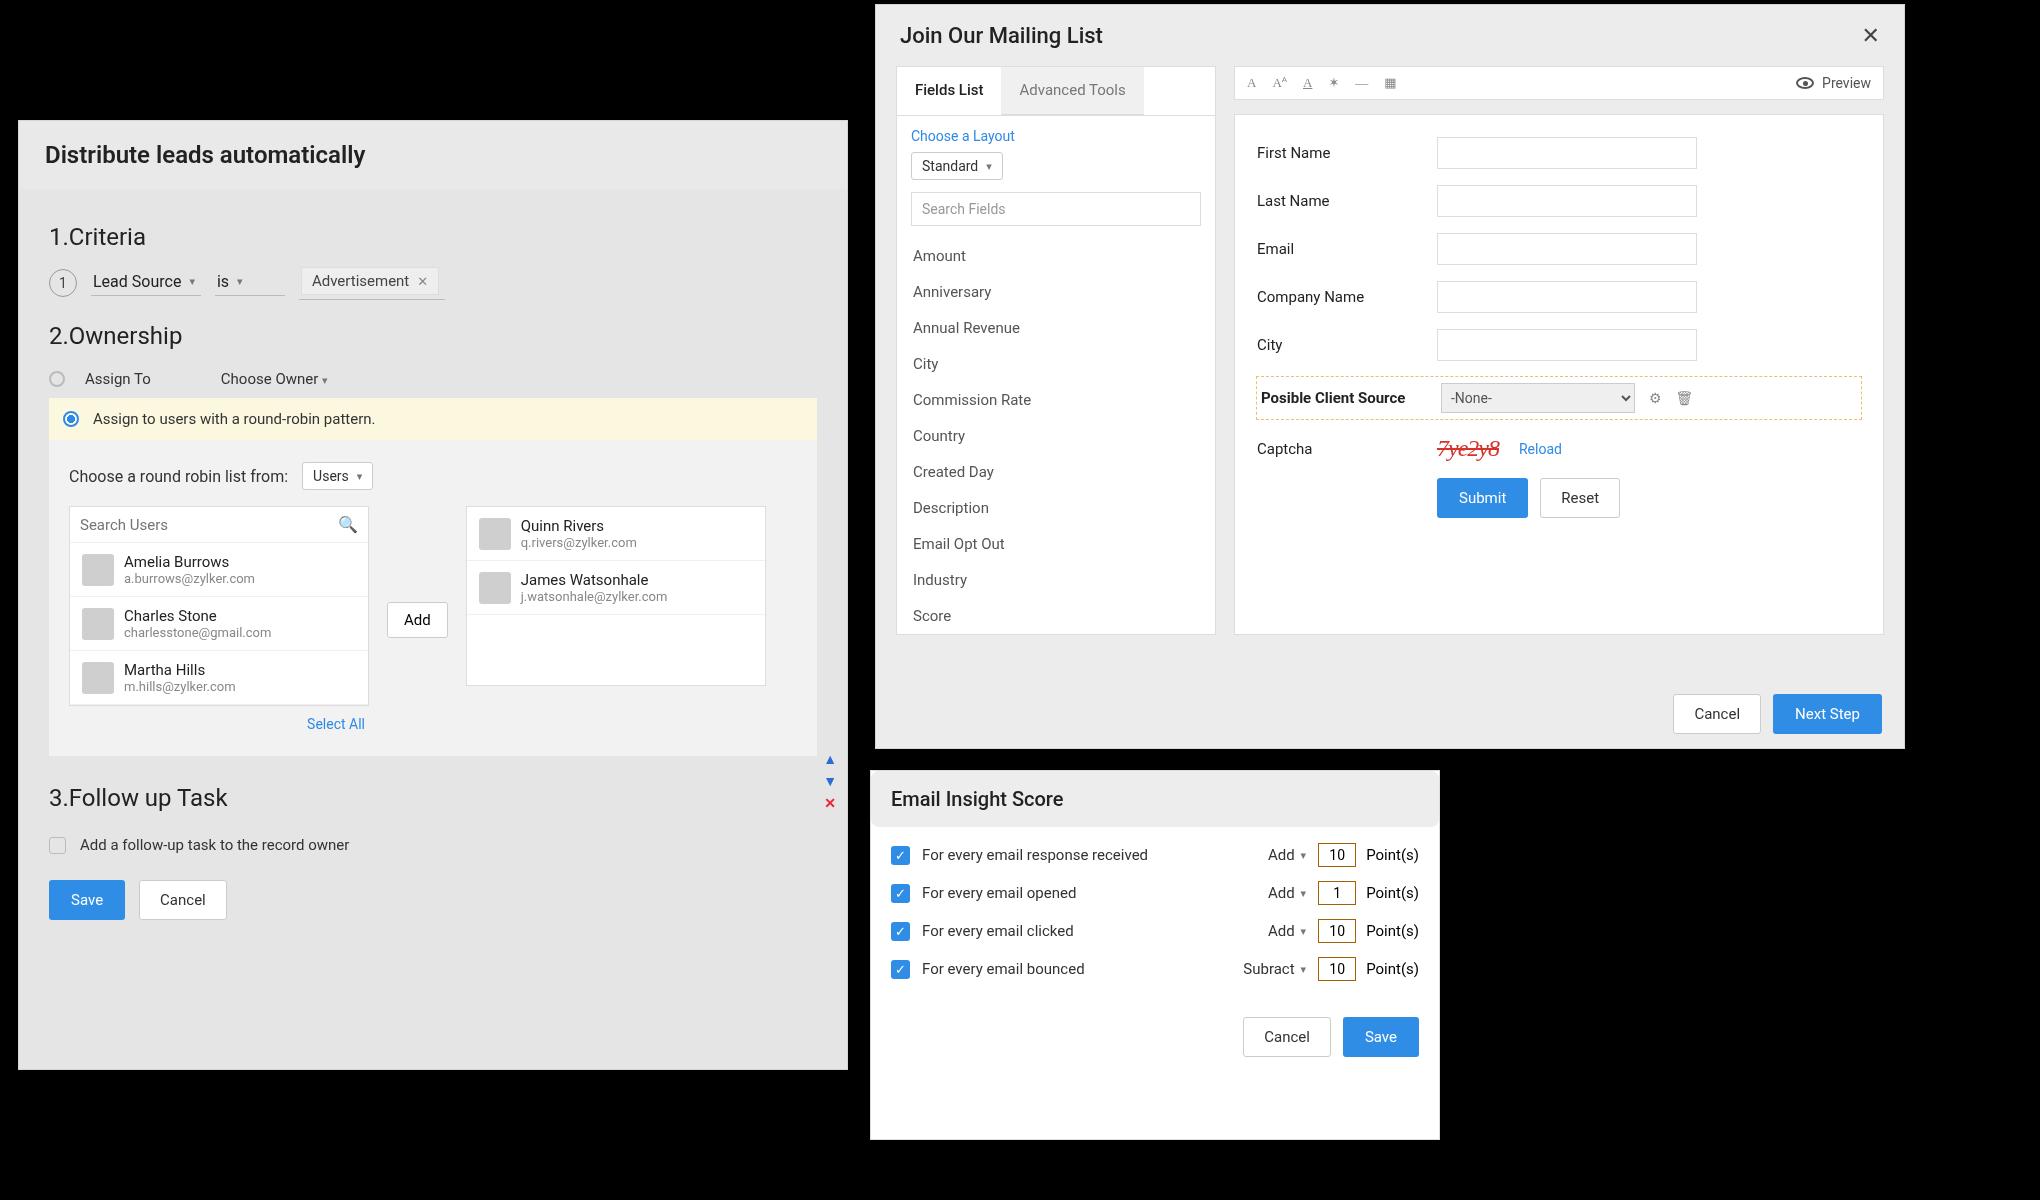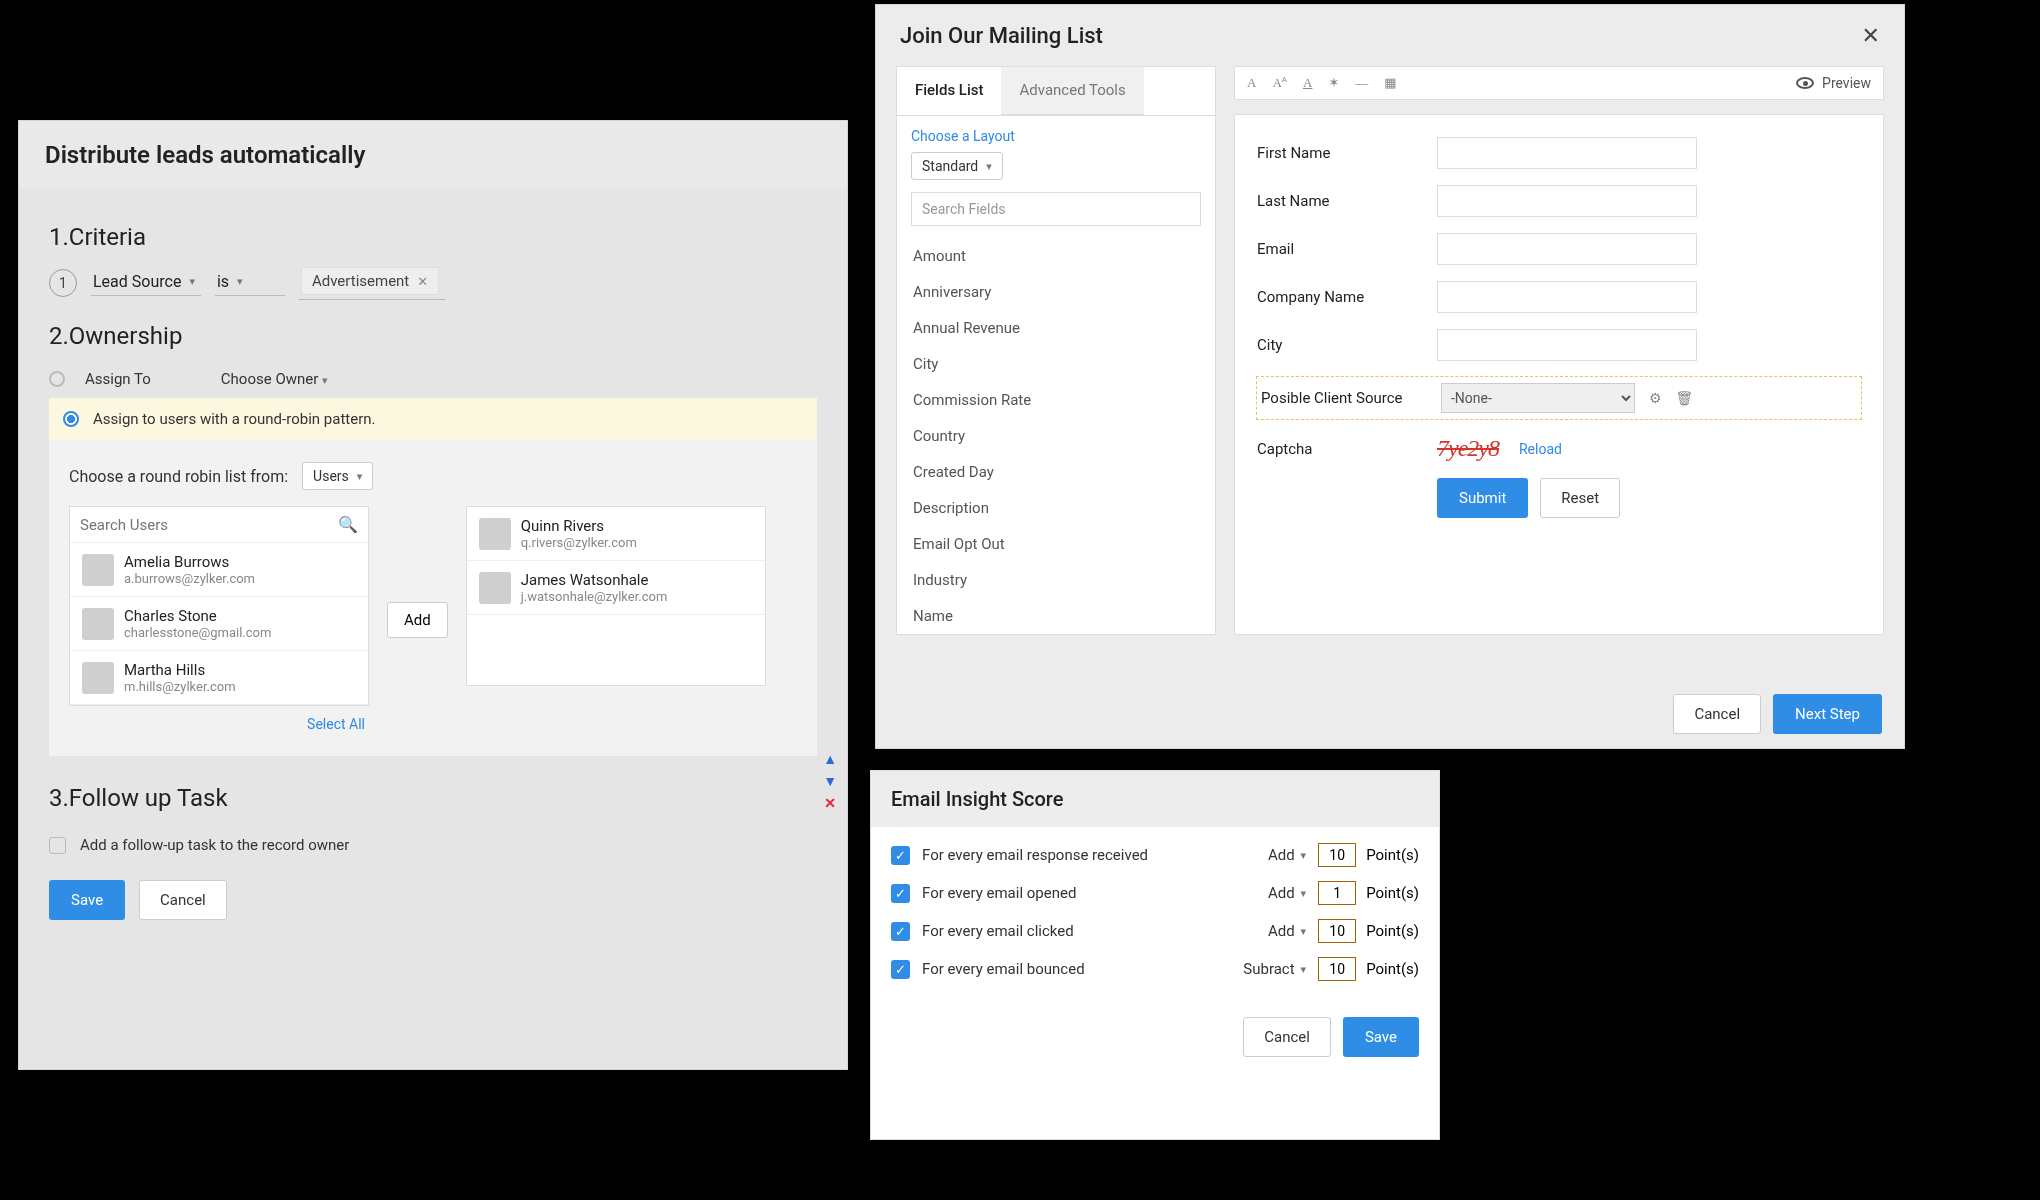--- a/index.html
+++ b/index.html
@@ -82,21 +82,21 @@
   .row-tools { margin-left: 14px; display: flex; gap: 14px; color: #888; }
   .row-tools span { cursor: pointer; font-size: 14px; }
   .captcha { font-family: "Comic Sans MS", cursive; color: #d4342c; font-size: 24px; font-style: italic; text-decoration: line-through; letter-spacing: -1px; }
   .reload { color: #2e8ae6; font-size: 14px; margin-left: 20px; cursor: pointer; }
   .form-btns { display: flex; gap: 12px; margin-top: 10px; margin-left: 180px; }
 
   .mail-foot { position: absolute; right: 22px; bottom: 14px; display: flex; gap: 12px; }
 
   
   .insight { left: 870px; top: 770px; width: 570px; height: 370px; background: #fff; border: 1px solid #ddd; }
-  .insight .title { background: #ededed; padding: 16px 20px; font-size: 20px; font-weight: 500; color: #222; }
+  .insight .title { background: #ededed; padding: 16px 20px; font-size: 20px; font-weight: 500; color: #222; border-radius: 8px; }
   .insight .rows { padding: 16px 20px; }
   .ins-row { display: flex; align-items: center; margin-bottom: 14px; font-size: 15px; }
   .ins-chk { width: 19px; height: 19px; background: #2f8de6; border-radius: 3px; display: inline-flex; align-items: center; justify-content: center; margin-right: 12px; flex-shrink: 0; }
   .ins-chk::after { content: "✓"; color: #fff; font-size: 13px; }
   .ins-row .txt { flex: 1; color: #333; }
   .ins-row .op { color: #333; display: inline-flex; align-items: center; gap: 6px; margin-right: 12px; cursor: pointer; }
   .ins-row input { width: 38px; border: 1px solid #a16207; padding: 3px 4px; text-align: center; font-size: 14px; margin-right: 10px; }
   .ins-foot { text-align: right; padding: 6px 20px 16px; display: flex; justify-content: flex-end; gap: 12px; }
 </style>
 </head>
@@ -233,21 +233,21 @@
         <div>Amount</div>
         <div>Anniversary</div>
         <div>Annual Revenue</div>
         <div>City</div>
         <div>Commission Rate</div>
         <div>Country</div>
         <div>Created Day</div>
         <div>Description</div>
         <div>Email Opt Out</div>
         <div>Industry</div>
-        <div>Name</div>
+        <div>Score</div>
       </div>
     </div>
     <div class="right">
       <div class="toolbar">
         <span class="ico">A</span>
         <span class="ico">A<sup style="font-size:8px">A</sup></span>
         <span class="ico" style="text-decoration:underline">A</span>
         <span class="ico">✶</span>
         <span class="ico">—</span>
         <span class="ico">▦</span>
@@ -272,21 +272,21 @@
           </div>
         <div class="form-row">
             <span class="lbl">Company Name</span>
             <input type="text" style="">
           </div>
         <div class="form-row">
             <span class="lbl">City</span>
             <input type="text" style="">
           </div>
         <div class="form-row sel-row">
-          <span class="lbl" style="font-weight:400">Posible Client Source</span>
+          <span class="lbl" style="font-weight:700">Posible Client Source</span>
           <select><option>-None-</option></select>
           <span class="row-tools">
               <span>⚙</span>
               <span>🗑</span>
             </span>
         </div>
         <div class="form-row">
             <span class="lbl">Captcha</span>
             <span class="captcha">7ye2y8</span>
             <span class="reload">Reload</span>

